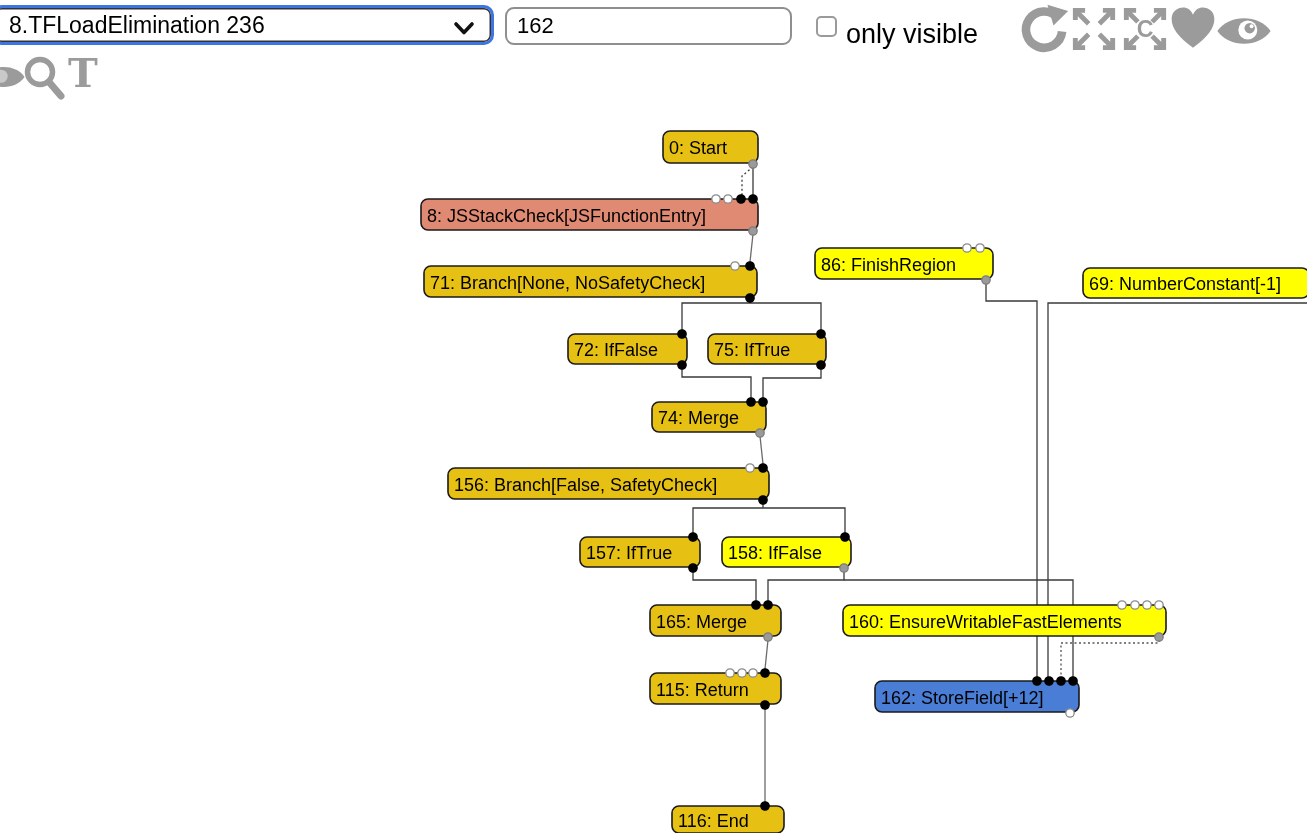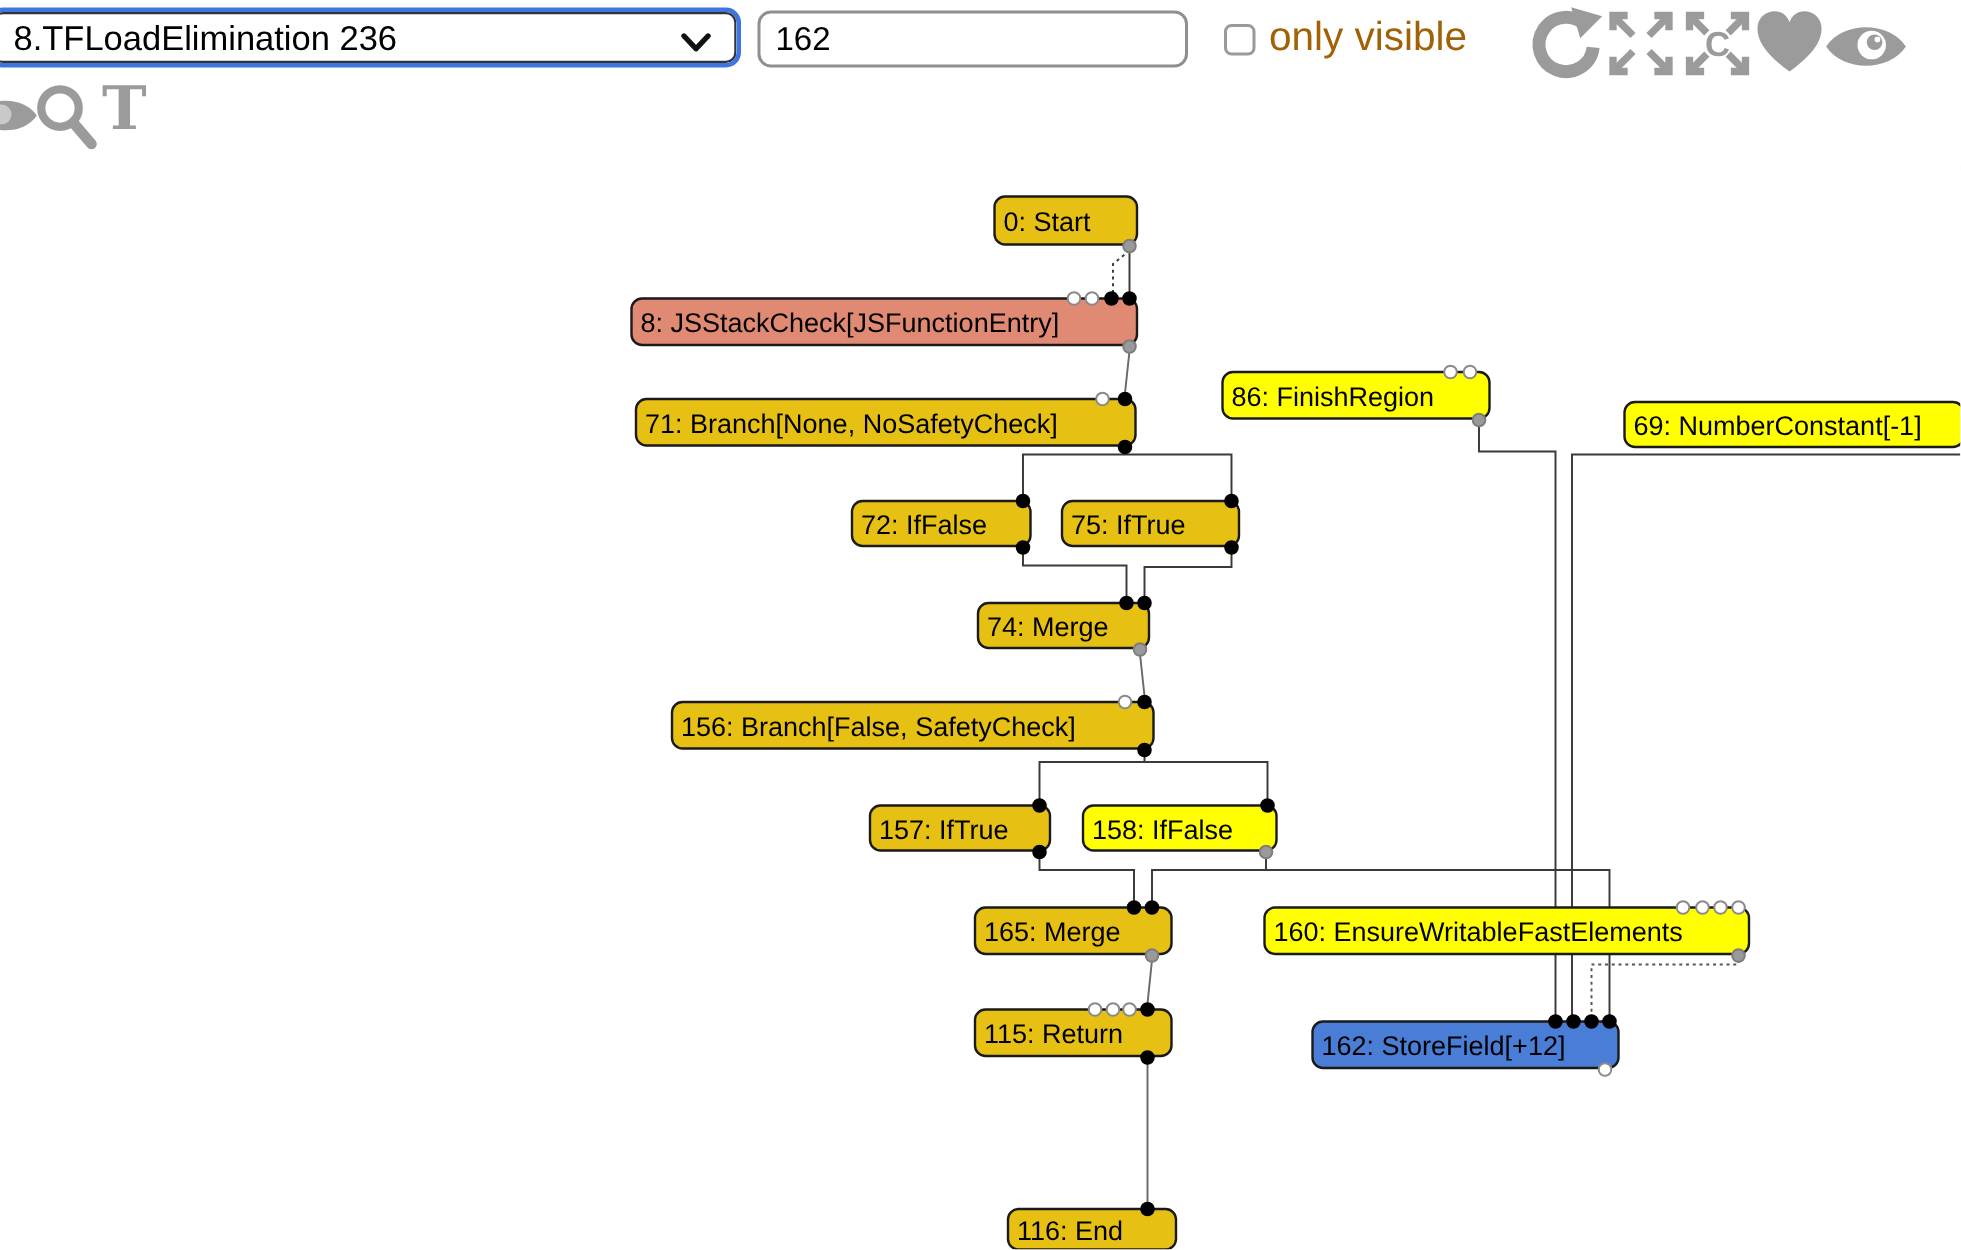--- a/index.html
+++ b/index.html
@@ -10,21 +10,21 @@
   .phase-select{position:absolute;left:-8px;top:5px;width:502px;height:40px;box-sizing:border-box;
     background:#fff;border:3px solid #3d76e0;border-radius:10px;box-shadow:inset 0 0 0 1.5px #333;
     display:flex;align-items:center;cursor:pointer;}
   .phase-select .sel-text{padding-left:14px;font-size:23px;color:#000;white-space:nowrap;overflow:hidden;}
   .phase-select .chev{position:absolute;right:16px;top:13px;}
   .node-filter{position:absolute;left:505px;top:7px;width:287px;height:38px;box-sizing:border-box;
     border:2px solid #8f8f8f;border-radius:9px;font-size:22px;padding:2px 10px;color:#000;outline:none;
     font-family:"Liberation Sans",sans-serif;}
   .cb{position:absolute;left:816px;top:16px;width:21px;height:21px;box-sizing:border-box;
     border:2px solid #9a9a9a;border-radius:5px;background:#fff;cursor:pointer;}
-  .cb-label{position:absolute;left:846px;top:9px;font-size:27px;color:#a16207;}
+  .cb-label{position:absolute;left:846px;top:19px;font-size:27px;color:#000000;}
   .icon{position:absolute;top:2px;cursor:pointer;}
   .icon svg{display:block;}
   .sub-icon{position:absolute;cursor:pointer;}
   .divider{position:absolute;left:0;top:110px;width:1307px;height:4px;background:#ece8d5;}
   
   #graph-svg{position:absolute;left:0;top:0;width:1307px;height:833px;}
   #graph-svg text{font-family:"Liberation Sans",sans-serif;}
   .gnode{cursor:pointer;}
 </style>
 </head>

